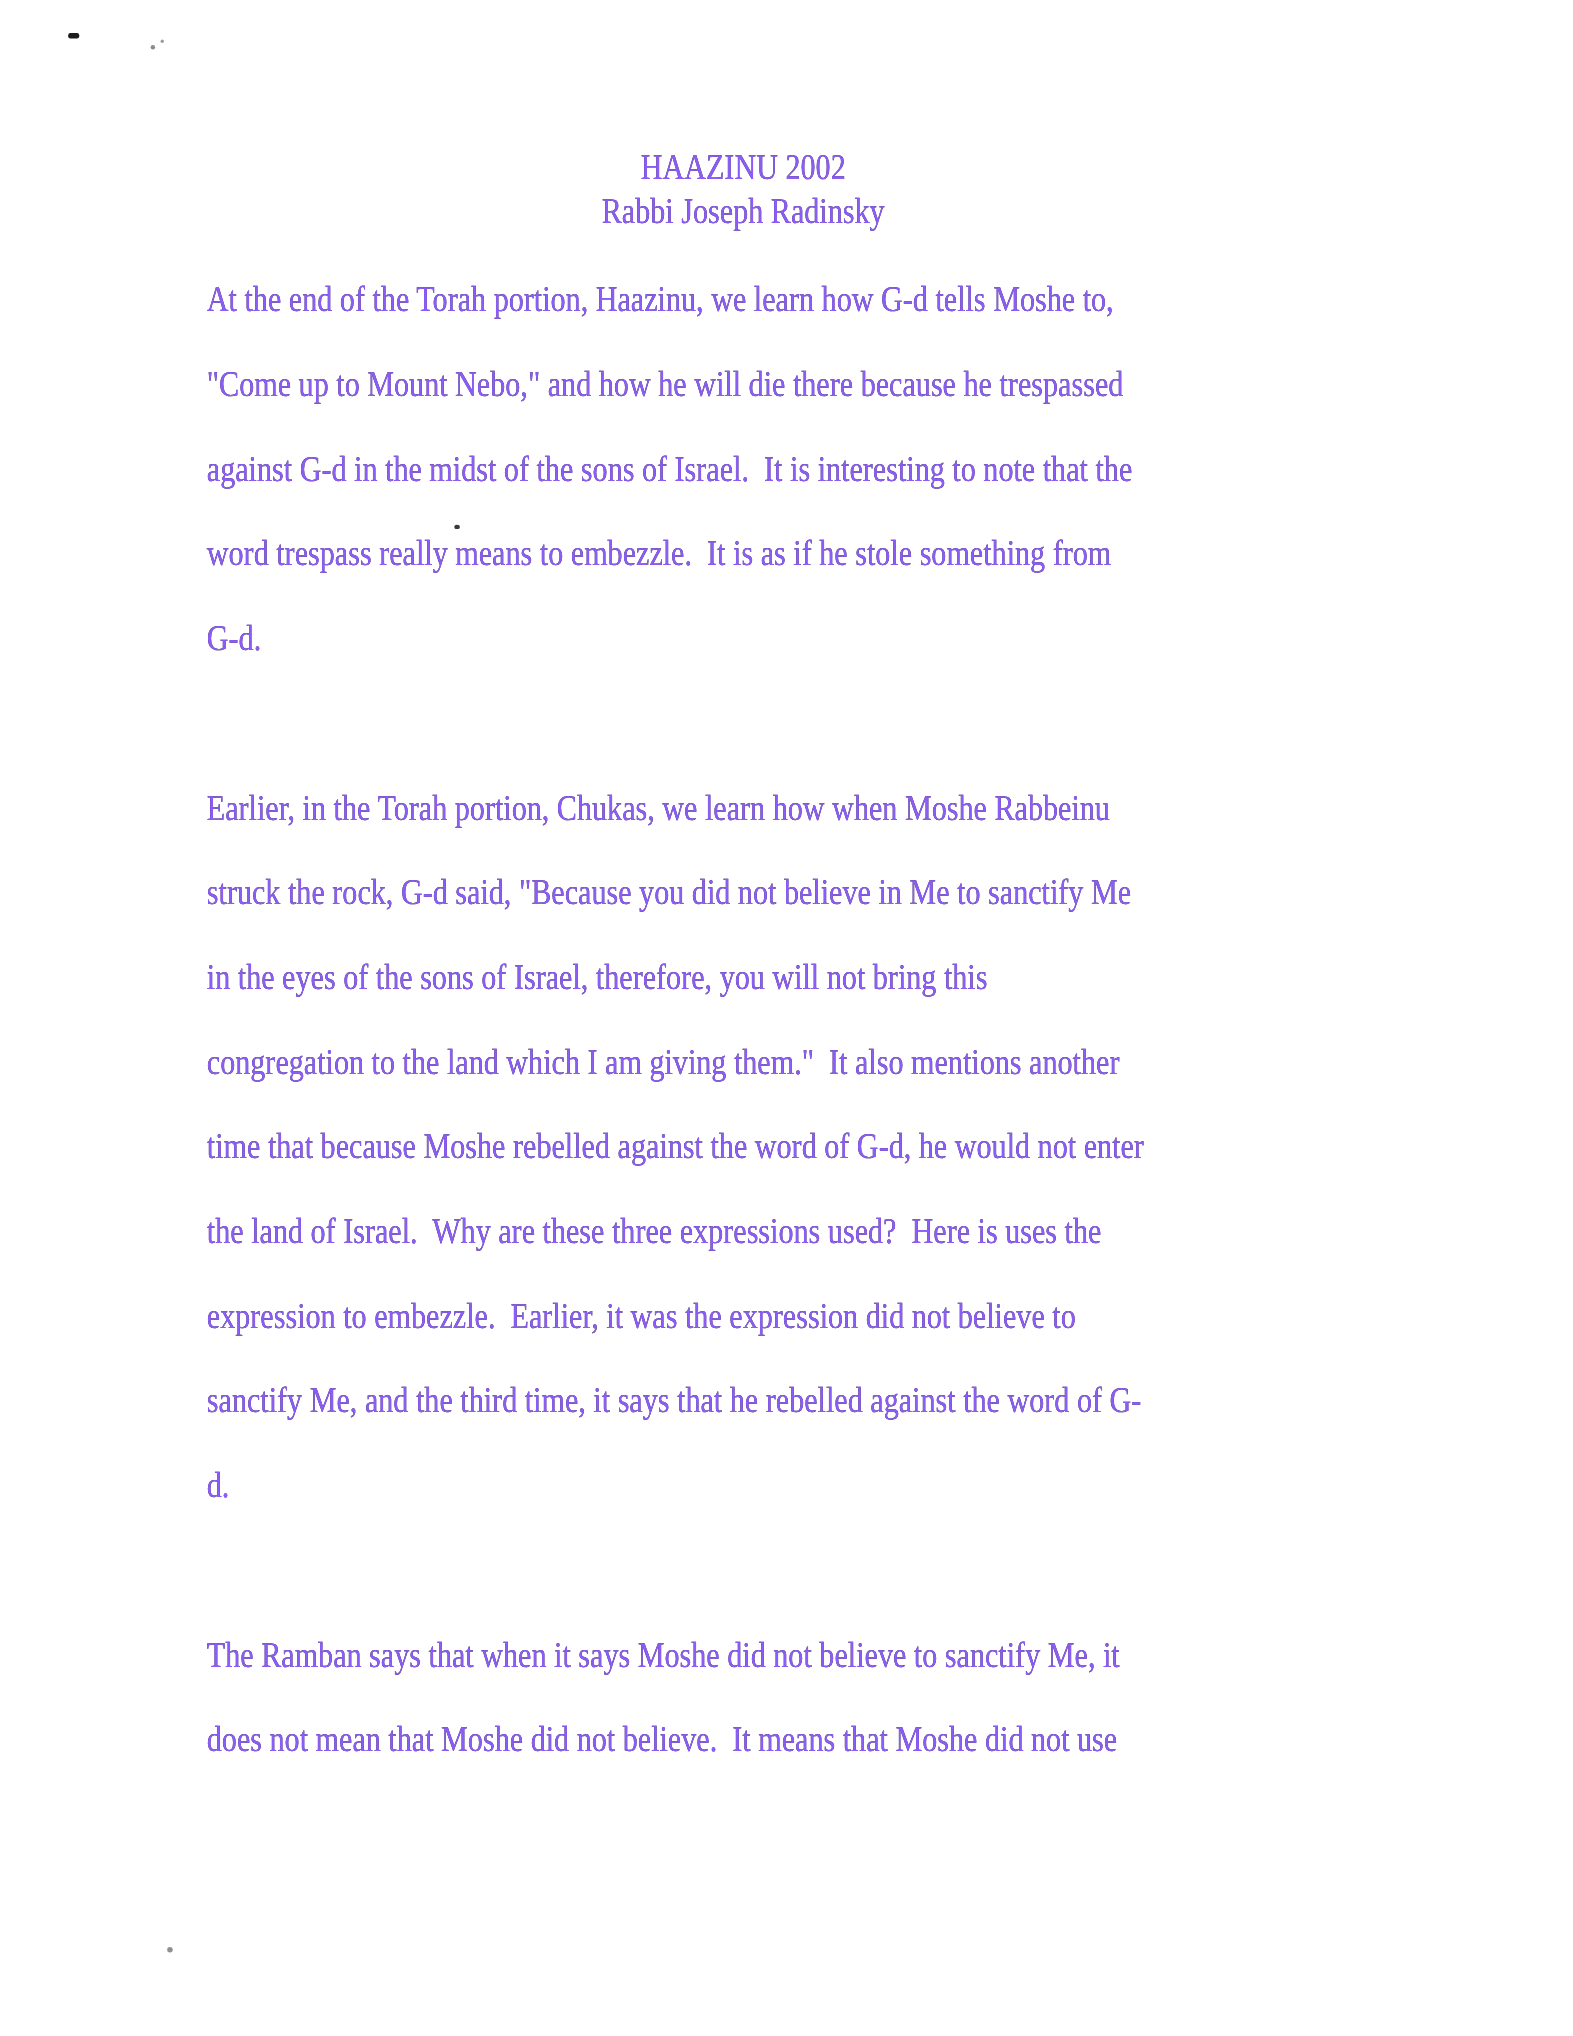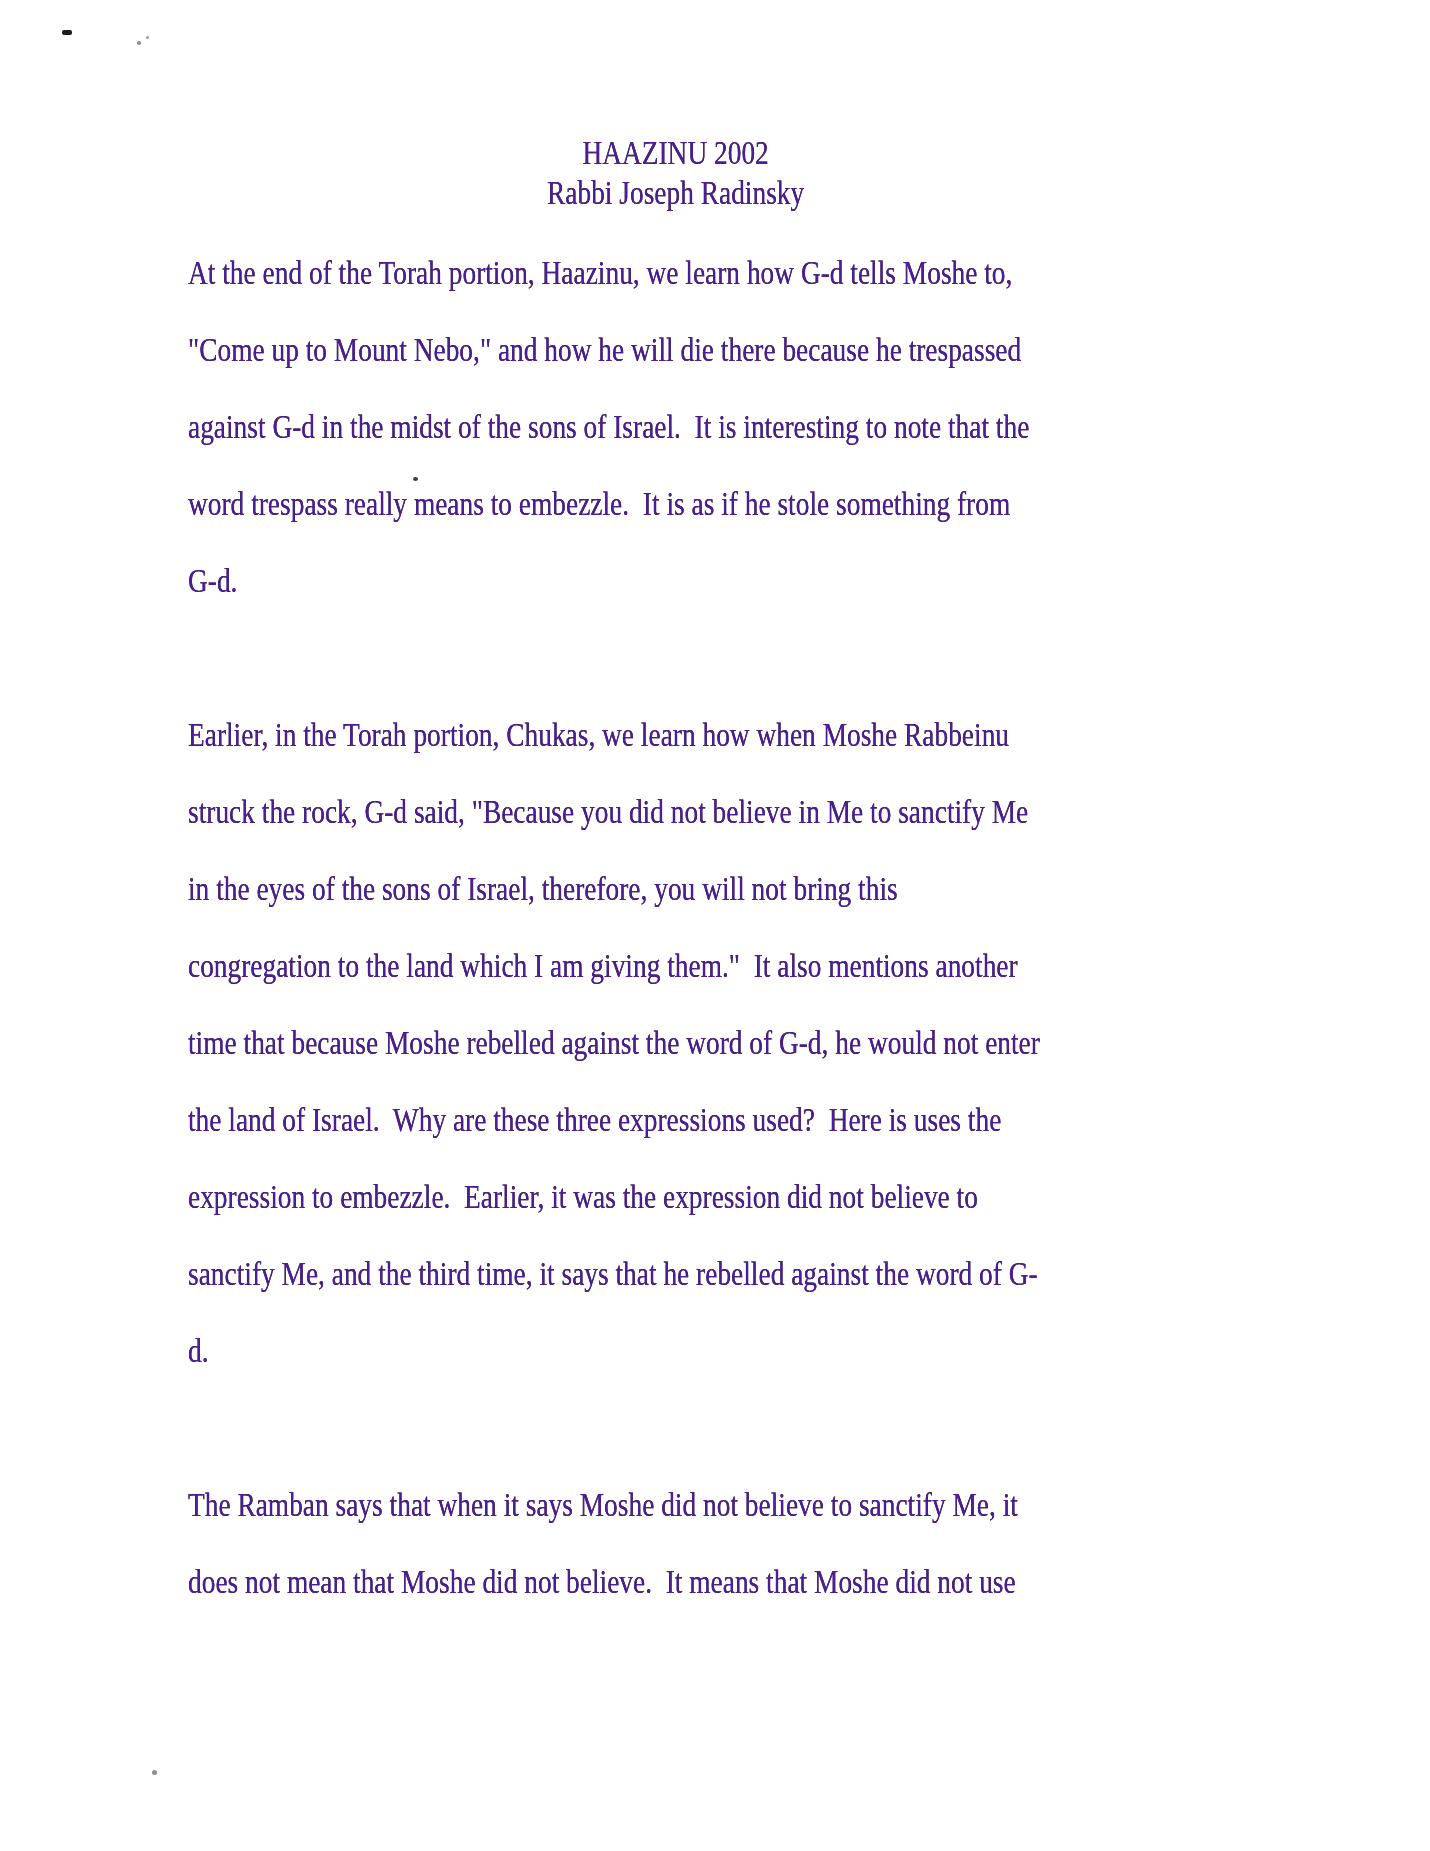--- a/index.html
+++ b/index.html
@@ -7,21 +7,21 @@
     padding: 0;
     background: #e8e8e8;
   }
   .page {
     position: relative;
     width: 1430px;
     height: 1851px;
     background: #ffffff;
     overflow: hidden;
     font-family: "Liberation Serif", "DejaVu Serif", serif;
-    color: #4c1d95;
+    color: #8b5cf6;
   }
   
   .content {
     position: absolute;
     left: 188px;
     top: 0;
     width: 1175px;
     transform: scaleX(0.83);
     transform-origin: 0 0;
     font-size: 33px;

